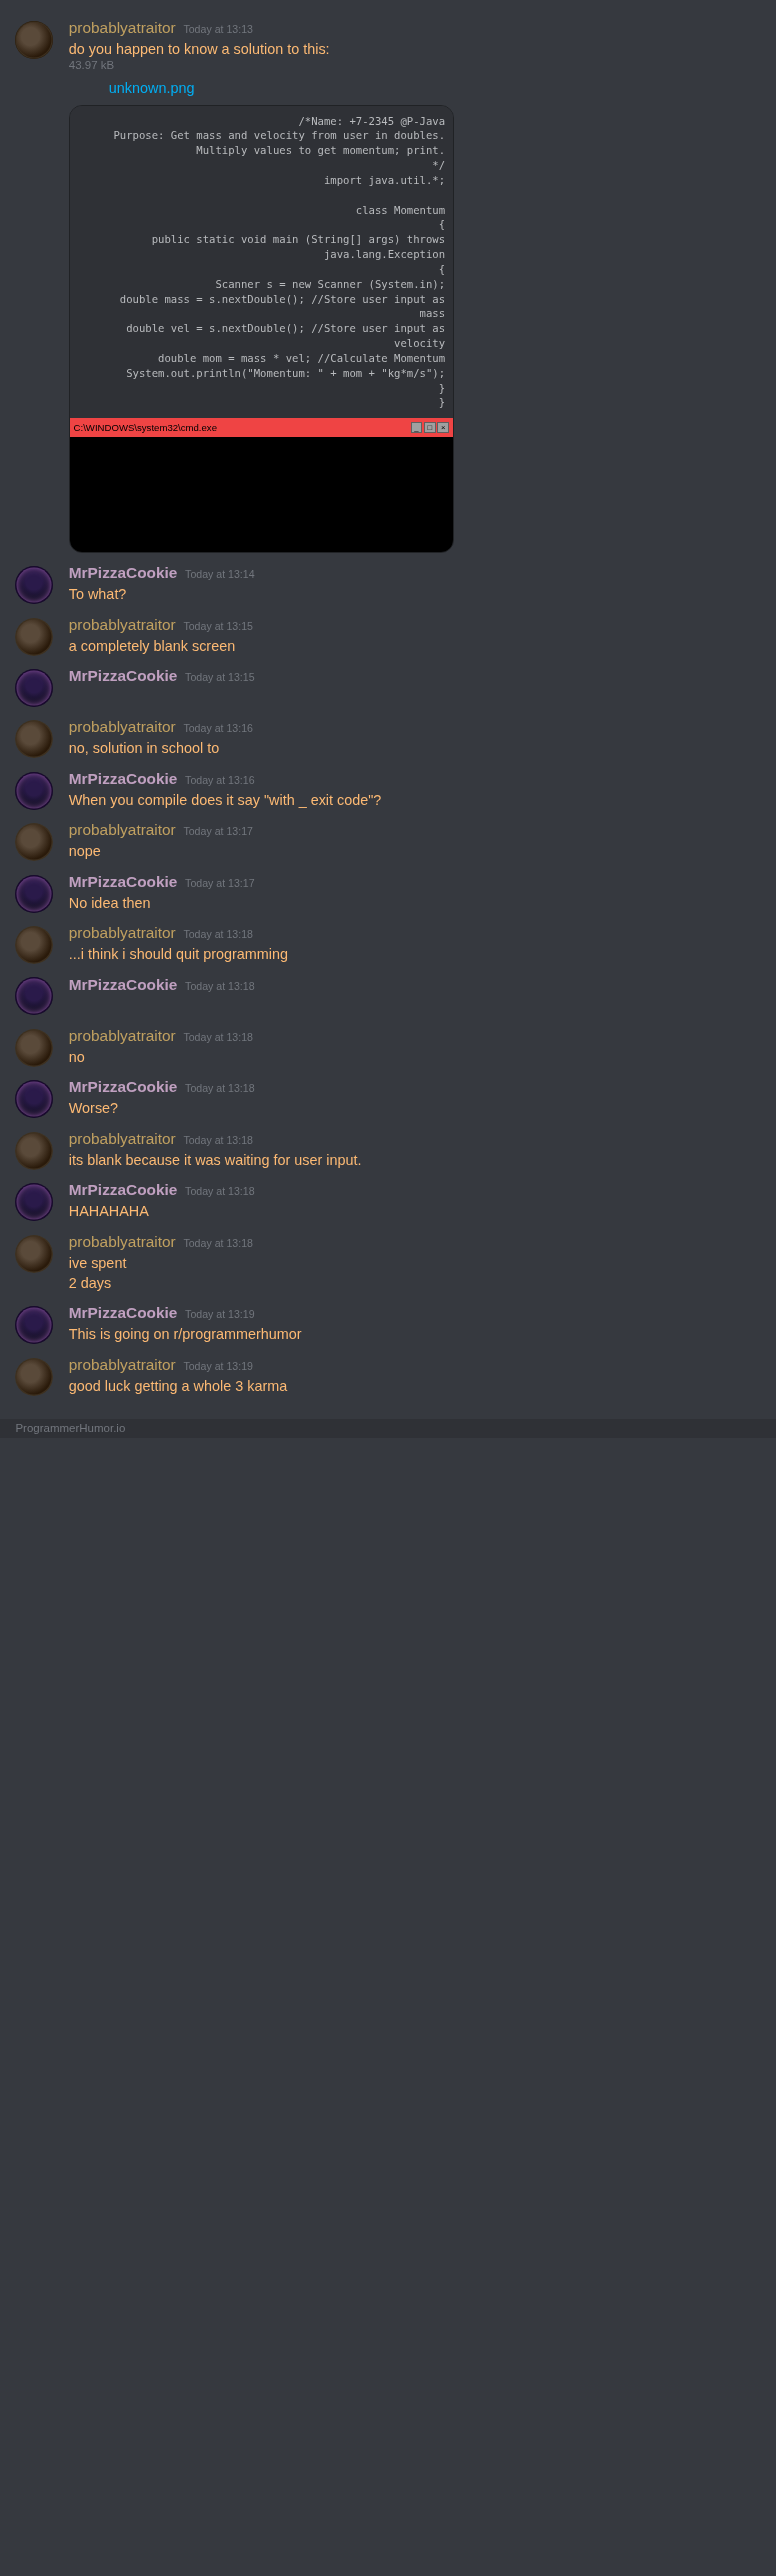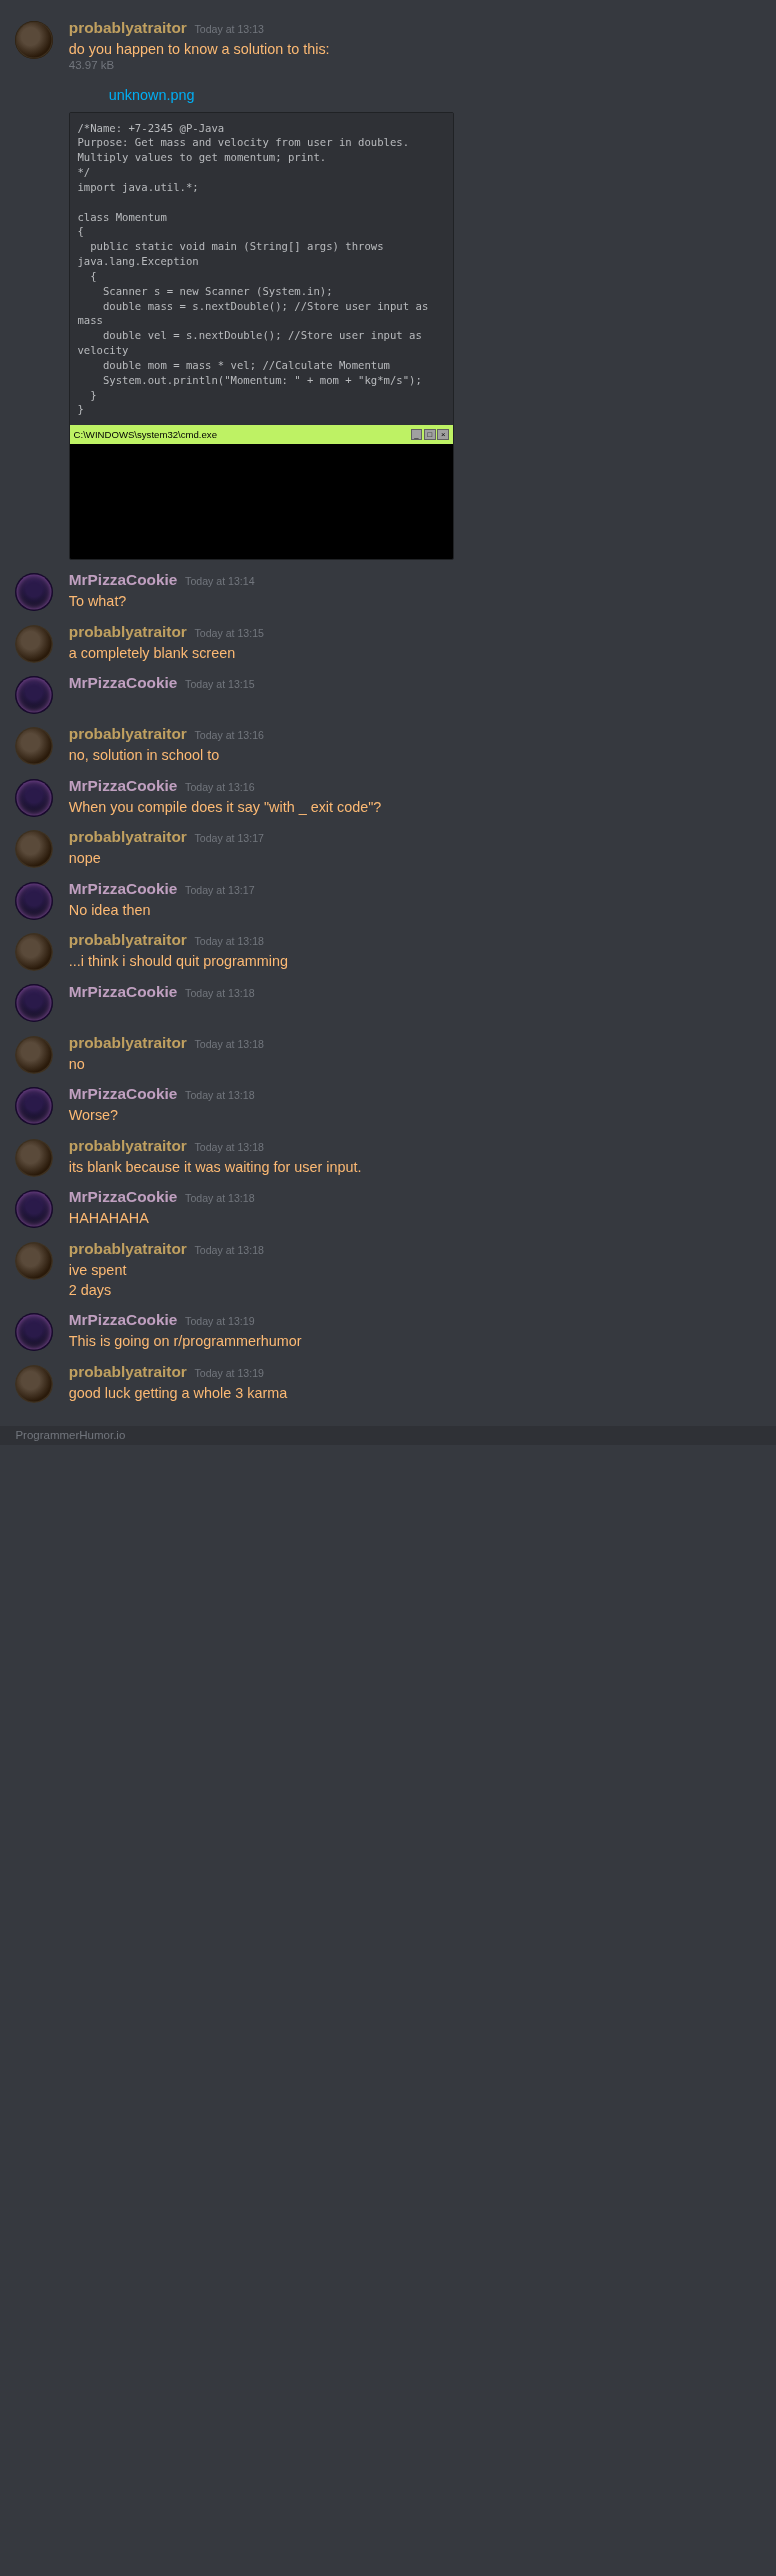--- a/index.html
+++ b/index.html
@@ -68,21 +68,21 @@
       flex: 1;
       min-width: 0;
     }
     .message-header {
       display: flex;
       align-items: baseline;
       margin-bottom: 1.9px;
     }
     .username-probablyatraitor {
       color: #c0a060;
-      font-weight: 700;
+      font-weight: 400;
       font-size: 15.4px;
     }
     .username-mrpizzacookie {
       color: #c0a0c0;
       font-weight: 600;
       font-size: 15.4px;
     }
     .timestamp {
       color: #72767d;
       font-size: 10.6px;
@@ -91,50 +91,51 @@
     .message-text {
       color: #fdba74;
       font-size: 14.4px;
       line-height: 1.4;
     }
     .message-text.italic {
     }
     .attachment-info {
       color: #72767d;
       font-size: 11.5px;
-      margin-bottom: 15px;
+      margin-bottom: 8px;
     }
     .attachment-link {
       color: #00aff4;
       font-size: 14.4px;
       text-decoration: none;
       padding-left: 40px;
     }
     .image-preview {
       margin-top: 7.7px;
-      border-radius: 2px;
+      border-radius: 13px;
       overflow: hidden;
       max-width: 385px;
       border: 1px solid #202225;
+      text-align: right;
     }
     .code-preview {
       background: #2f3136;
       padding: 7.7px;
       font-family: monospace;
       font-size: 10.6px;
       color: #b9bbbe;
       line-height: 1.4;
     }
     .black-screen {
       background: #000000;
       height: 115px;
       width: 100%;
     }
     .window-bar {
-      background: #bef264;
+      background: #ef4444;
       height: 19px;
       display: flex;
       align-items: center;
       padding: 0 3.8px;
       font-size: 9.6px;
       color: #000;
     }
     .window-controls {
       margin-left: auto;
       display: flex;

